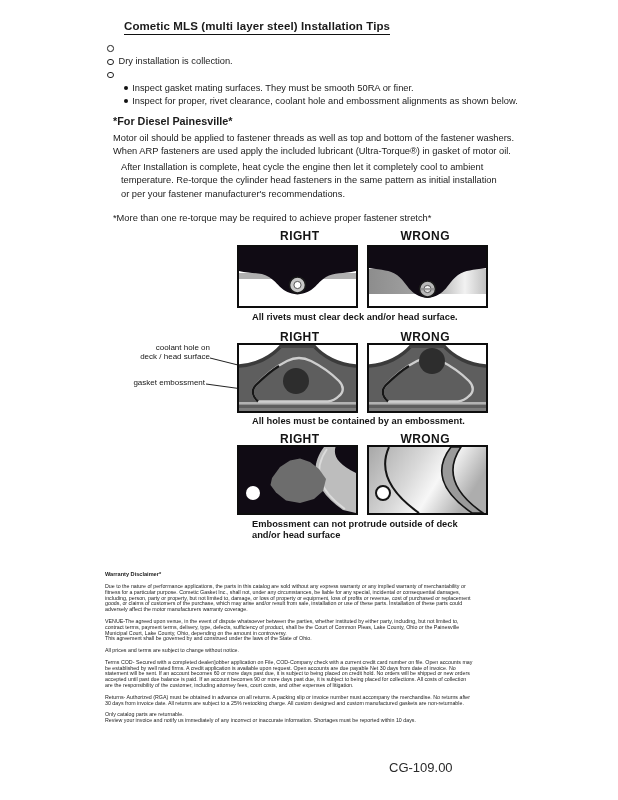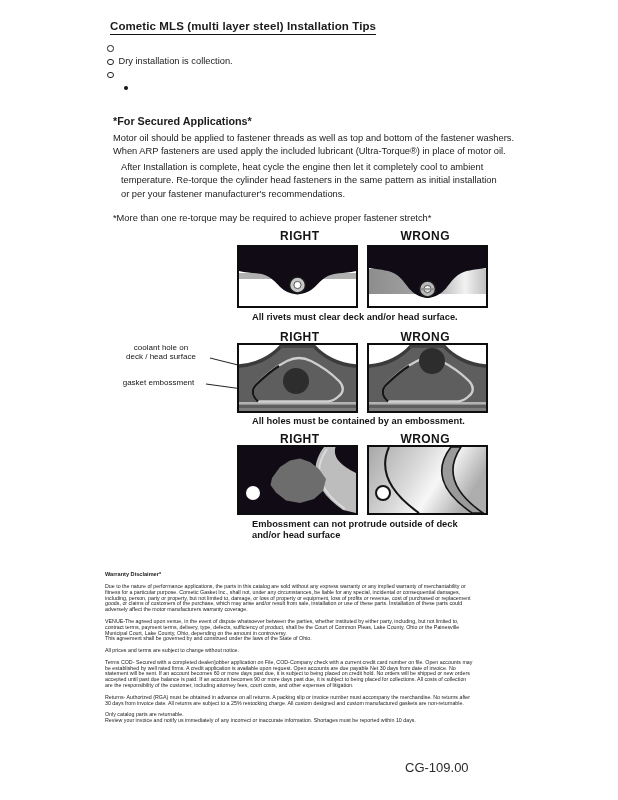--- a/index.html
+++ b/index.html
@@ -3,21 +3,21 @@
 <meta charset="utf-8">
 <style>
   html,body{margin:0;padding:0;}
   body{
     width:618px;height:800px;background:#ffffff;position:relative;
     font-family:"Liberation Sans","DejaVu Sans",sans-serif;color:#1b1b1b;
     overflow:hidden;
   }
   .abs{position:absolute;}
   .page-title{
-    left:110px;top:20px;font-size:11.5px;font-weight:bold;
+    left:124px;top:20px;font-size:11.5px;font-weight:bold;
     border-bottom:1.6px solid #111;padding-bottom:2px;letter-spacing:.1px;
   }
   .bullets{left:107px;top:42px;font-size:9.3px;line-height:13.2px;white-space:nowrap;}
   .b-row{display:flex;align-items:center;height:13.2px;}
   .b-row.sub{margin-left:17px;}
   .marker-o{width:4.5px;height:4.5px;border:1px solid #222;border-radius:50%;margin-right:5px;flex:0 0 auto;}
   .marker-f{width:4.2px;height:4.2px;background:#111;border-radius:50%;margin-right:4px;flex:0 0 auto;}
   .section-heading{left:113px;top:115px;font-size:10.8px;font-weight:bold;}
   .body-p{left:113px;font-size:9.3px;line-height:13.3px;white-space:pre-line;width:420px;}
   .p1{top:132px;} .p2{top:161px;margin-left:8px;} .p3{top:212px;}
@@ -27,54 +27,59 @@
   .diag-row{left:237px;display:flex;gap:9px;}
   .diag-box{width:121px;box-sizing:border-box;border:2px solid #0d0d0d;background:#fff;}
   .diag-box svg{display:block;width:100%;height:100%;}
   .r1 .diag-box{height:63px;}
   .r2 .diag-box, .r3 .diag-box{height:70px;}
   .caption{left:237px;font-size:9.3px;font-weight:600;white-space:pre-line;line-height:11px;color:#161616;margin-left:15px;}
   .lab1{top:229px;} .boxes1{top:245px;} .cap1{top:312px;}
   .lab2{top:330px;} .boxes2{top:343px;} .cap2{top:416px;}
   .lab3{top:432px;} .boxes3{top:445px;} .cap3{top:519px;}
 
-  .annot{font-size:8px;line-height:8.6px;text-align:center;white-space:pre-line;color:#161616;}
+  .annot{font-size:8px;line-height:8.6px;text-align:right;white-space:pre-line;color:#161616;}
   .annot-coolant{left:112px;top:344px;width:98px;}
   .annot-emboss{left:112px;top:379px;width:93px;}
   .leader-svg{left:205px;top:348px;width:90px;height:48px;}
 
   .warranty{left:105px;top:572px;width:412px;font-size:5.3px;line-height:5.85px;color:#222;}
   .warranty h4{font-size:5.6px;margin:0 0 6px 0;}
   .warranty p{margin:0 0 5.8px 0;white-space:pre-line;}
-  .page-code{left:405px;top:760px;font-size:13px;color:#2a2a2a;}
+  .page-code{left:389px;top:760px;font-size:13px;color:#2a2a2a;}
 </style>
 </head>
 <body>
 
 <div class="abs page-title">Cometic MLS (multi layer steel) Installation Tips</div>
 
 <div class="abs bullets">
   <div class="b-row">
       <span class="marker-o"></span>
     </div>
   <div class="b-row">
       <span class="marker-o"></span>
       <span>Dry installation is collection.</span>
     </div>
   <div class="b-row">
       <span class="marker-o"></span>
     </div>
   <div class="b-row sub">
       <span class="marker-f"></span>
-    </div>
-</div>
-
-<div class="abs section-heading">*For Secured Applications*</div>
+      <span>Inspect gasket mating surfaces.  They must be smooth 50RA or finer.</span>
+    </div>
+  <div class="b-row sub">
+      <span class="marker-f"></span>
+      <span>Inspect for proper, rivet clearance, coolant hole and embossment alignments as shown below.</span>
+    </div>
+</div>
+
+<div class="abs section-heading">*For Diesel Painesville*</div>
 <div class="abs body-p p1">Motor oil should be applied to fastener threads as well as top and bottom of the fastener washers.
-When ARP fasteners are used apply the included lubricant (Ultra-Torque®) in place of motor oil.</div>
+When ARP fasteners are used apply the included lubricant (Ultra-Torque®) in gasket of motor oil.</div>
 <div class="abs body-p p2">After Installation is complete, heat cycle the engine then let it completely cool to ambient
 temperature. Re-torque the cylinder head fasteners in the same pattern as initial installation
 or per your fastener manufacturer's recommendations.</div>
 <div class="abs body-p p3">*More than one re-torque may be required to achieve proper fastener stretch*</div>
 
 <div class="abs diag-labels lab1">
   <span>RIGHT</span>
   <span>WRONG</span>
 </div>
 <div class="abs diag-row boxes1 r1">

